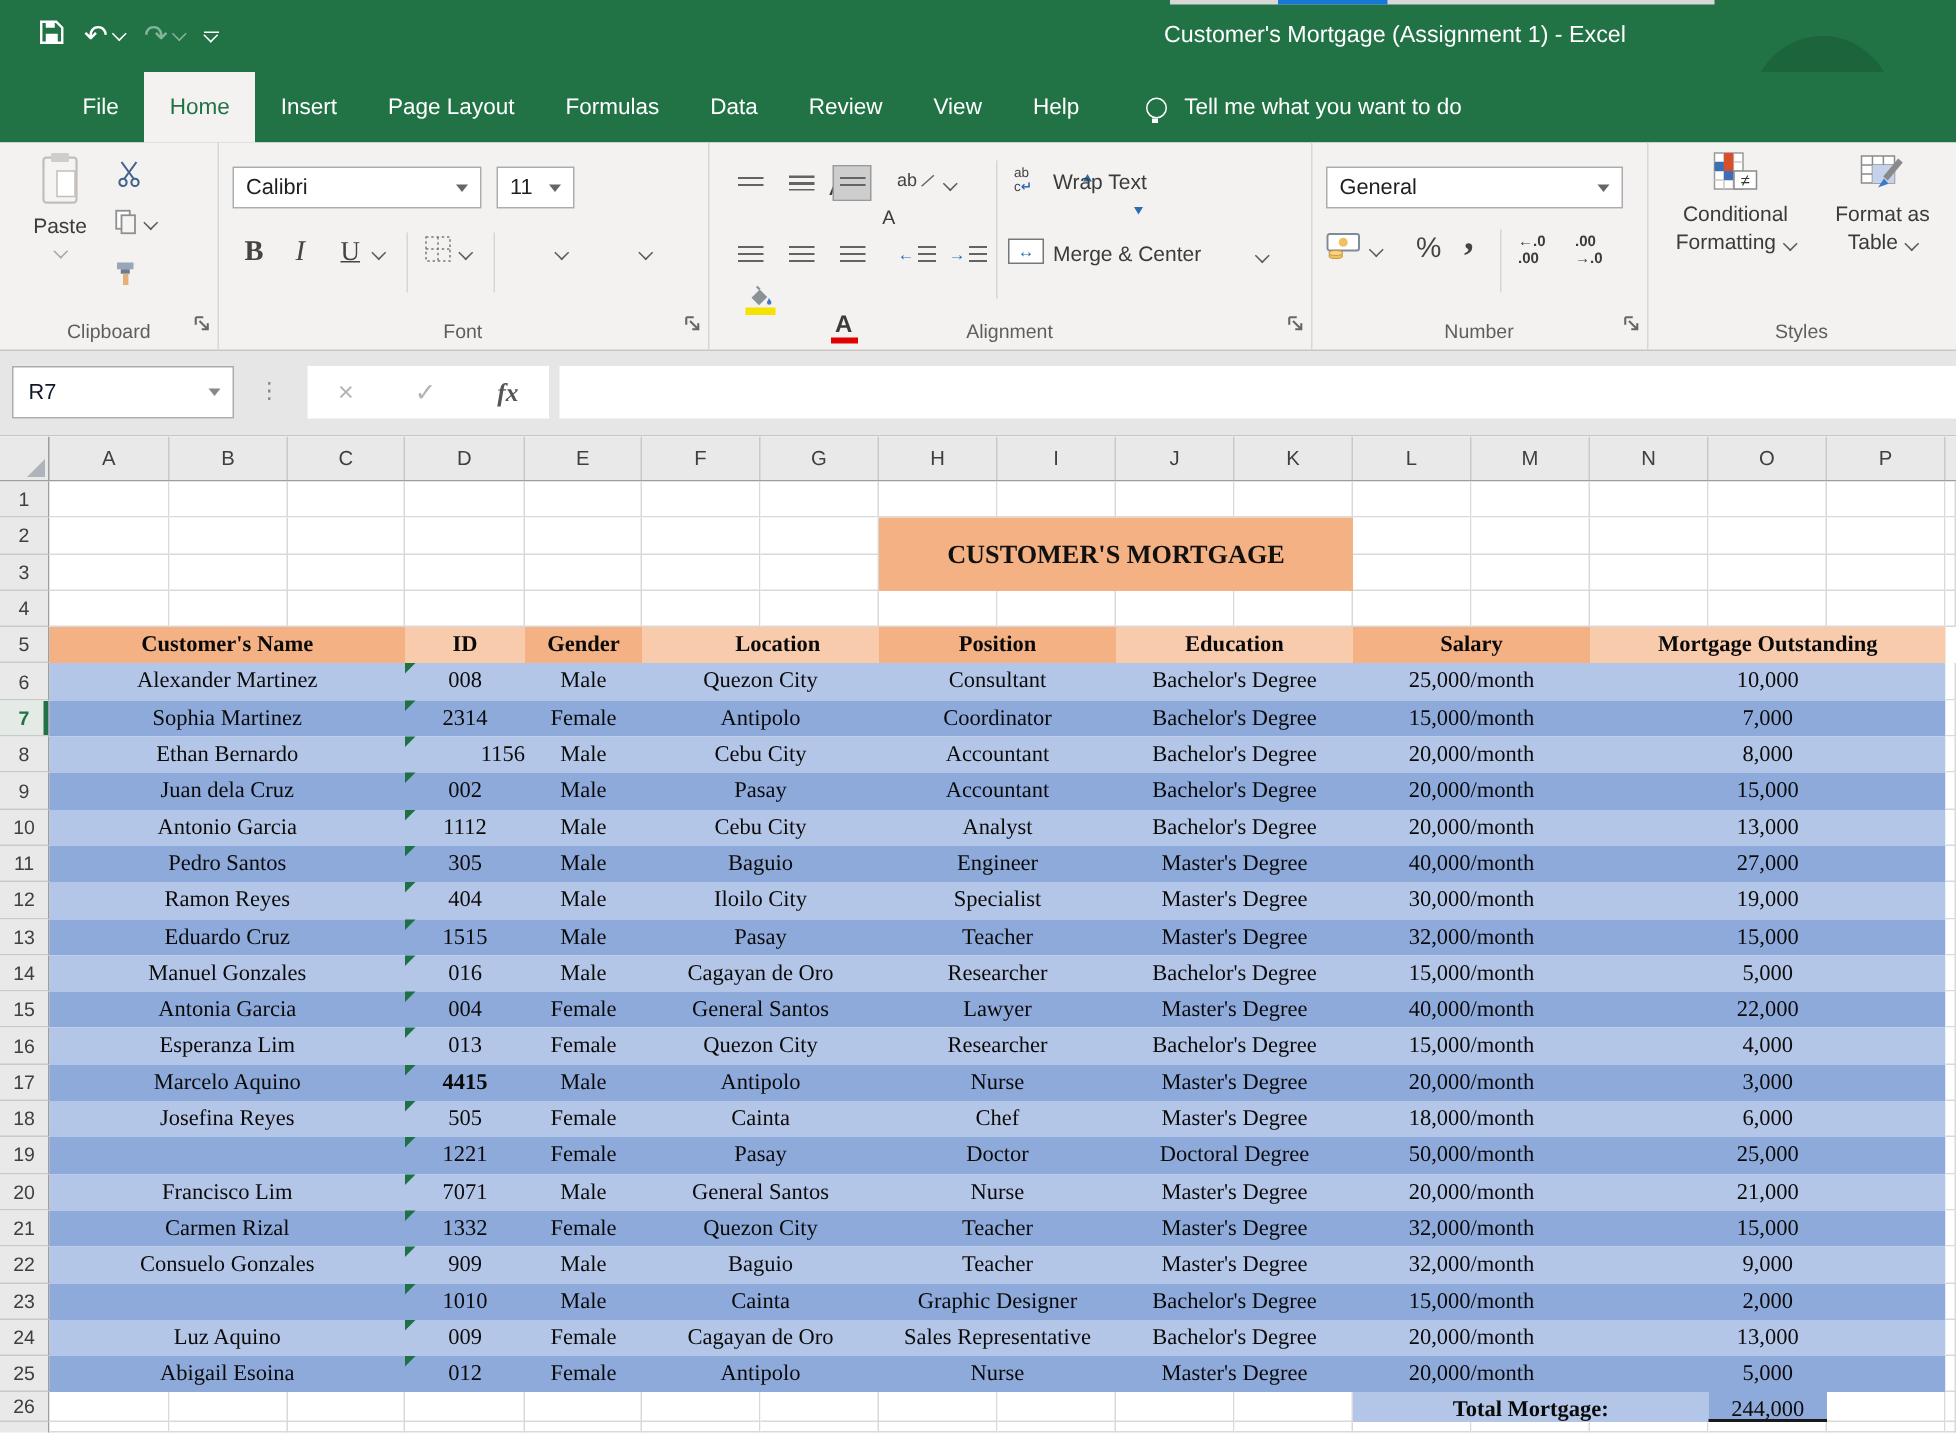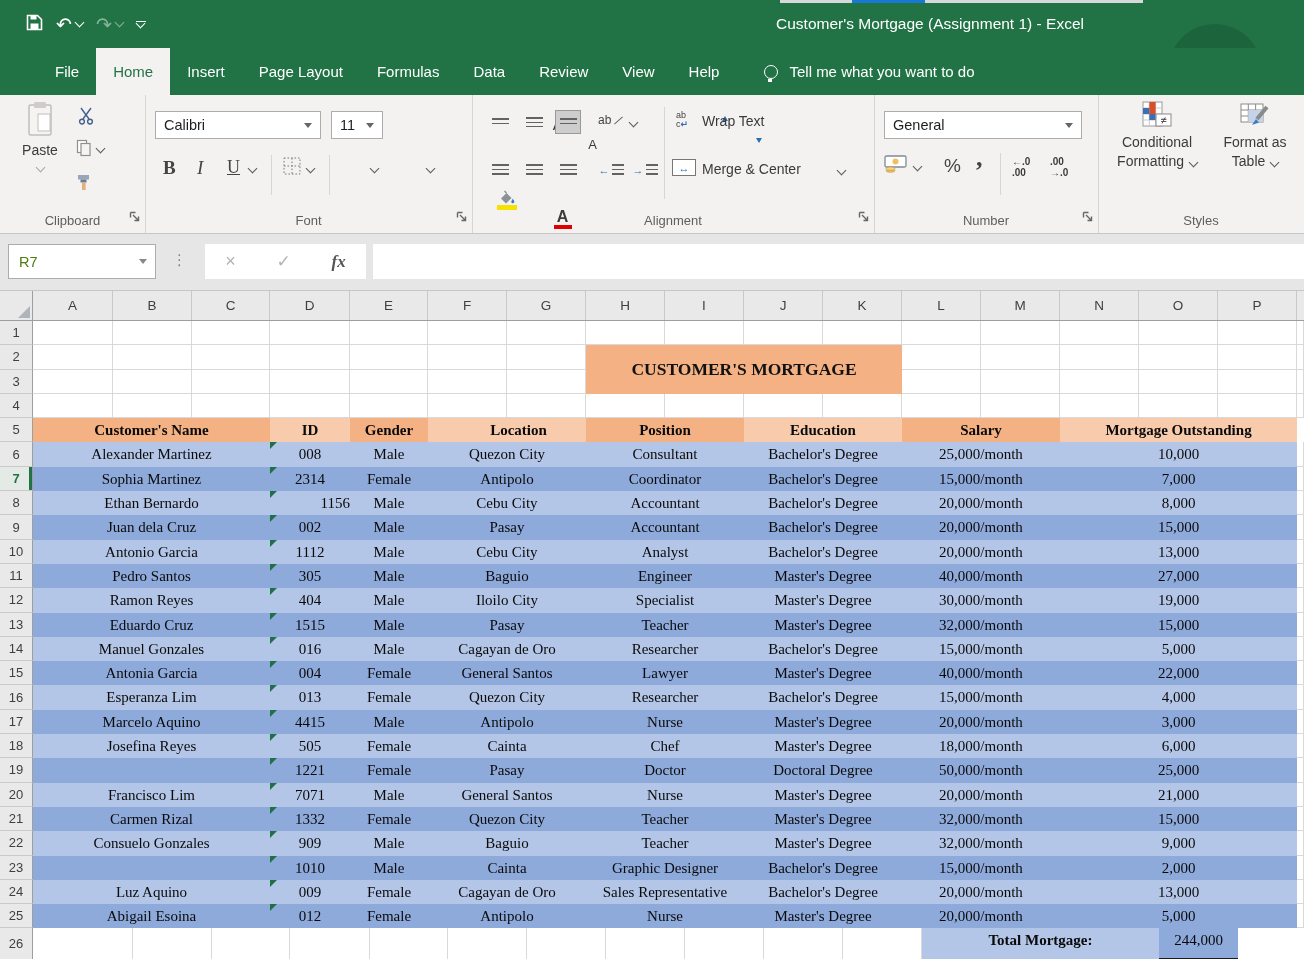--- a/index.html
+++ b/index.html
@@ -51,21 +51,21 @@
   .wrapi{display:flex;flex-direction:column;font-size:9px;line-height:9px;color:#444;text-align:left}
   .blue{color:#2B6CB3}
   .mergebox{width:22px;height:15px;border:1px solid #777;display:flex;align-items:center;justify-content:center;font-size:11px;background:#fff}
   .dec2{display:flex;flex-direction:column;font-size:10px;line-height:10.5px;color:#3b3b3b;font-weight:bold;text-align:left}
   .bigbtn{position:absolute;top:6px;display:flex;flex-direction:column;align-items:center;gap:4px}
   .bigbtn .lbl{font-size:14px;line-height:19px;color:#3b3b3b;text-align:center;white-space:nowrap}
   .percent{font-size:19px;color:#444} .commag{font-family:"Liberation Serif",serif;font-size:26px;font-weight:bold;color:#444;line-height:10px}
   .gray{color:#A6A6A6}
   
   .fbar{position:absolute;left:0;top:234px;width:1304px;height:57px;background:#E6E6E6;border-bottom:1px solid #C8C6C4;box-sizing:border-box}
-  .namebox{position:absolute;left:8px;top:10px;width:148px;height:35px;background:#fff;border:1px solid #ACACAC;box-sizing:border-box;display:flex;align-items:center;padding-left:10px;font-size:14.5px;color:#4d7c0f}
+  .namebox{position:absolute;left:8px;top:10px;width:148px;height:35px;background:#fff;border:1px solid #ACACAC;box-sizing:border-box;display:flex;align-items:center;padding-left:10px;font-size:14.5px;color:#0f172a}
   .namebox .dtri{position:absolute;right:8px;width:0;height:0;border-left:4px solid transparent;border-right:4px solid transparent;border-top:5px solid #888}
   .fdots{position:absolute;left:172px;top:17px;color:#8a8a8a;font-size:15px;letter-spacing:0}
   .fbtns{position:absolute;left:205px;top:10px;width:161px;height:35px;background:#fff;display:flex;align-items:center;justify-content:space-around}
   .fx{font-family:"Liberation Serif",serif;font-style:italic;font-weight:bold;font-size:17px;color:#555}
   .xg{color:#B3B3B3;font-size:18px} .ckg{color:#B3B3B3;font-size:17px}
   .finput{position:absolute;left:373px;top:10px;width:931px;height:35px;background:#fff}
   
   #sheet{position:absolute;left:0;top:291px;width:1304px;height:668px;background:#fff;overflow:hidden}
   .colhdr{display:flex;height:30px;background:#E9E9E9;border-bottom:1px solid #9E9E9E;box-sizing:border-box}
   .corner{width:33px;flex:none;border-right:1px solid #9E9E9E;position:relative;box-sizing:border-box}
@@ -688,21 +688,21 @@
         <div class="dspan serif" style="left: 1027px; width: 237px;">4,000</div>
       </div>
     </div>
     <div class="sheetrow" style="height: 24.3px;">
       <div class="rhdr">17</div>
       <div class="rowc">
         <div class="fillbg fillD"></div>
         <div class="sliver"></div>
         <div class="tri"></div>
         <div class="dspan serif" style="left: 0px; width: 237px;">Marcelo Aquino</div>
-        <div class="dspan serif" style="left: 237px; width: 80px;">4415</div>
+        <div class="dspan serif" style="left: 237px; width: 80px; font-weight: bold;">4415</div>
         <div class="dspan serif" style="left: 317px; width: 78px;">Male</div>
         <div class="dspan serif" style="left: 395px; width: 158px;">Antipolo</div>
         <div class="dspan serif" style="left: 553px; width: 158px;">Nurse</div>
         <div class="dspan serif" style="left: 711px; width: 158px;">Master's Degree</div>
         <div class="dspan serif" style="left: 869px; width: 158px;">20,000/month</div>
         <div class="dspan serif" style="left: 1027px; width: 237px;">3,000</div>
       </div>
     </div>
     <div class="sheetrow" style="height: 24.3px;">
       <div class="rhdr">18</div>
@@ -823,21 +823,21 @@
         <div class="dspan serif" style="left: 0px; width: 237px;">Abigail Esoina</div>
         <div class="dspan serif" style="left: 237px; width: 80px;">012</div>
         <div class="dspan serif" style="left: 317px; width: 78px;">Female</div>
         <div class="dspan serif" style="left: 395px; width: 158px;">Antipolo</div>
         <div class="dspan serif" style="left: 553px; width: 158px;">Nurse</div>
         <div class="dspan serif" style="left: 711px; width: 158px;">Master's Degree</div>
         <div class="dspan serif" style="left: 869px; width: 158px;">20,000/month</div>
         <div class="dspan serif" style="left: 1027px; width: 237px;">5,000</div>
       </div>
     </div>
-    <div class="sheetrow" style="height: 32px; gap: 20px;">
+    <div class="sheetrow" style="height: 20px;">
       <div class="rhdr">26</div>
       <div class="rowc">
         <div class="ecell" style="left: 0px; width: 80px;"></div>
         <div class="ecell" style="left: 80px; width: 79px;"></div>
         <div class="ecell" style="left: 159px; width: 78px;"></div>
         <div class="ecell" style="left: 237px; width: 80px;"></div>
         <div class="ecell" style="left: 317px; width: 78px;"></div>
         <div class="ecell" style="left: 395px; width: 79px;"></div>
         <div class="ecell" style="left: 474px; width: 79px;"></div>
         <div class="ecell" style="left: 553px; width: 79px;"></div>

